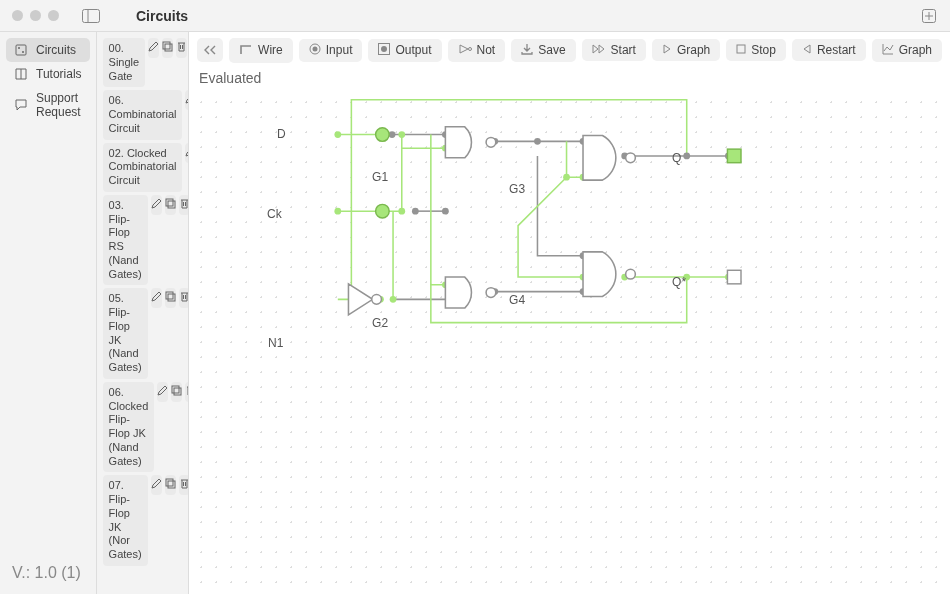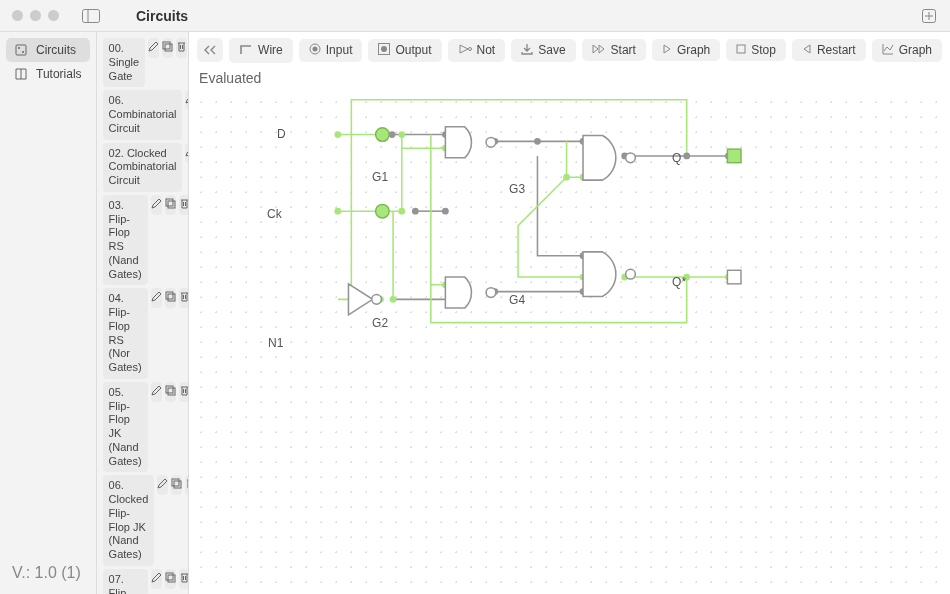--- a/index.html
+++ b/index.html
@@ -232,20 +232,28 @@
           <span>Circuits</span>
         </div>
         <div class="nav-item">
           <span class="nav-icon">
             <svg width="14" height="14" viewBox="0 0 14 14">
               <path d="M2 2 L7 2 L7 12 L2 12 Z M7 2 L12 2 L12 12 L7 12" fill="none" stroke="#666"></path>
             </svg>
           </span>
           <span>Tutorials</span>
         </div>
+        <div class="nav-item">
+          <span class="nav-icon">
+            <svg width="14" height="14" viewBox="0 0 14 14">
+              <path d="M2 2 L12 2 L12 9 L6 9 L3 12 L3 9 L2 9 Z" fill="none" stroke="#666"></path>
+            </svg>
+          </span>
+          <span>Support Request</span>
+        </div>
       </div>
     <div class="version">V.: 1.0 (1)</div>
   </div>
   <div class="listpanel">
     <div id="circuit-items">
         <div class="list-row">
           <div class="list-label">00. Single Gate</div>
           <div class="list-btn">
             <span><svg width="11" height="11" viewBox="0 0 11 11">
                 <path d="M1 10 L2 7 L8 1 L10 3 L4 9 Z" fill="none" stroke="#666"></path>
@@ -274,39 +282,20 @@
         <div class="list-row">
           <div class="list-label">02. Clocked Combinatorial Circuit</div>
           <div class="list-btn">
             <span><svg width="11" height="11" viewBox="0 0 11 11">
                 <path d="M1 10 L2 7 L8 1 L10 3 L4 9 Z" fill="none" stroke="#666"></path>
               </svg></span>
           </div>
         </div>
         <div class="list-row">
           <div class="list-label">03. Flip-Flop RS (Nand Gates)</div>
-          <div class="list-btn">
-            <span><svg width="11" height="11" viewBox="0 0 11 11">
-                <path d="M1 10 L2 7 L8 1 L10 3 L4 9 Z" fill="none" stroke="#666"></path>
-              </svg></span>
-          </div>
-          <div class="list-btn">
-            <span><svg width="11" height="11" viewBox="0 0 11 11">
-                <rect x="1" y="1" width="7" height="7" fill="none" stroke="#666"></rect>
-                <rect x="3" y="3" width="7" height="7" fill="none" stroke="#666"></rect>
-              </svg></span>
-          </div>
-          <div class="list-btn">
-            <span><svg width="11" height="11" viewBox="0 0 11 11">
-                <path d="M2 2 L9 2 M3 2 L3 10 L8 10 L8 2 M4.5 4 L4.5 8 M6.5 4 L6.5 8" fill="none" stroke="#666"></path>
-              </svg></span>
-          </div>
-        </div>
-        <div class="list-row">
-          <div class="list-label">04. Flip-Flop RS (Nor Gates)</div>
           <div class="list-btn">
             <span><svg width="11" height="11" viewBox="0 0 11 11">
                 <path d="M1 10 L2 7 L8 1 L10 3 L4 9 Z" fill="none" stroke="#666"></path>
               </svg></span>
           </div>
           <div class="list-btn">
             <span><svg width="11" height="11" viewBox="0 0 11 11">
                 <rect x="1" y="1" width="7" height="7" fill="none" stroke="#666"></rect>
                 <rect x="3" y="3" width="7" height="7" fill="none" stroke="#666"></rect>
               </svg></span>

